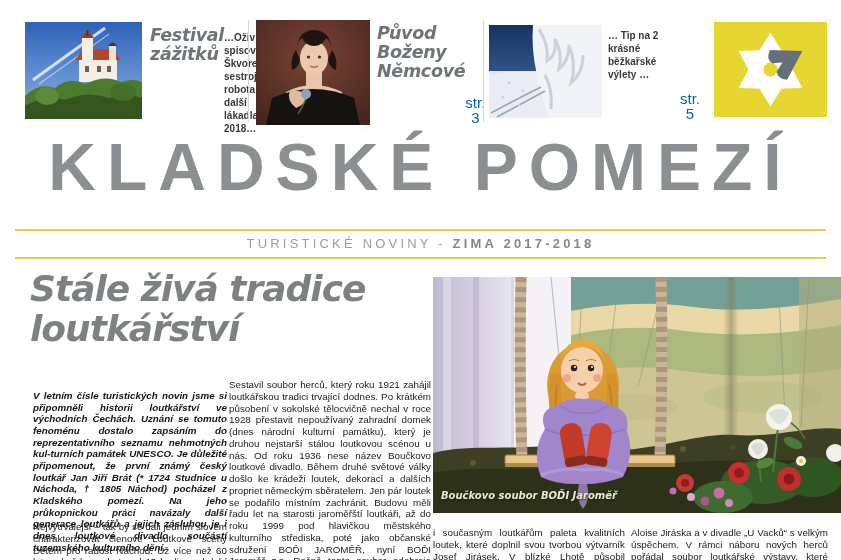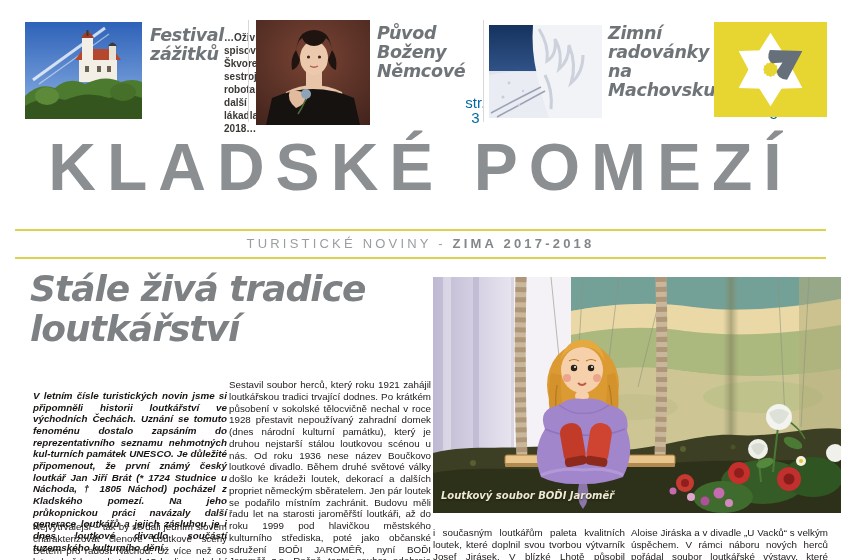--- a/index.html
+++ b/index.html
@@ -128,21 +128,20 @@
       <path d="M56,50 Q64,66 62,84" stroke="#b8bfd0" stroke-width="3" fill="none" opacity="0.7"></path>
       <path d="M2,88 Q28,74 52,62" stroke="#9aa2b4" stroke-width="1.6" fill="none"></path>
       <path d="M8,92 Q34,78 56,66" stroke="#9aa2b4" stroke-width="1.6" fill="none"></path>
       <circle cx="20" cy="58" r="1.4" fill="#c8cdda"></circle>
         <circle cx="34" cy="66" r="1.2" fill="#c8cdda"></circle>
       <circle cx="14" cy="72" r="1.5" fill="#c8cdda"></circle>
         <circle cx="30" cy="80" r="1.3" fill="#c8cdda"></circle>
     </svg>
   </div>
   <div class="abs teaser-txt" style="left:608px;top:24px;width:92px;height:97px;">
-    <div class="teaser-title">Zimní radovánky na Machovsku</div>
     <div class="teaser-desc">… Tip na 2 krásné běžkařské výlety …</div>
     <div class="page-ref">str. 5</div>
   </div>
 
   <div class="abs logo-box" style="left:714px;top:22px;width:113px;height:95px;">
     <svg width="113" height="95" viewBox="0 0 113 95">
       <rect width="113" height="95" fill="#e7d631"></rect>
       <g transform="translate(56.5,47.5) scale(1.15)">
         <g fill="#ffffff">
           <path transform="rotate(0)" d="M0,-32 L15,-8 Q10,-1 4,-4 L0,-12 L-4,-4 Q-10,-1 -15,-8 Z"></path>
@@ -288,15 +287,15 @@
         <circle cx="368" cy="184" r="5" fill="#f5f2e2"></circle>
           <circle cx="368" cy="184" r="2" fill="#e4c43c"></circle>
         <circle cx="286" cy="216" r="5.5" fill="#c66bb0"></circle>
           <circle cx="272" cy="224" r="4.5" fill="#b0509a"></circle>
         <circle cx="296" cy="226" r="4" fill="#d388c0"></circle>
           <circle cx="258" cy="220" r="4" fill="#e0a7cd"></circle>
         <circle cx="240" cy="214" r="3.5" fill="#c66bb0"></circle>
       </g>
     </svg>
   </div>
-  <div class="abs photo-caption">Loutkový soubor BOĎI Jaroměř</div>
+  <div class="abs photo-caption">Boučkovo soubor BOĎI Jaroměř</div>
 
 </div>
 
 </body></html>

